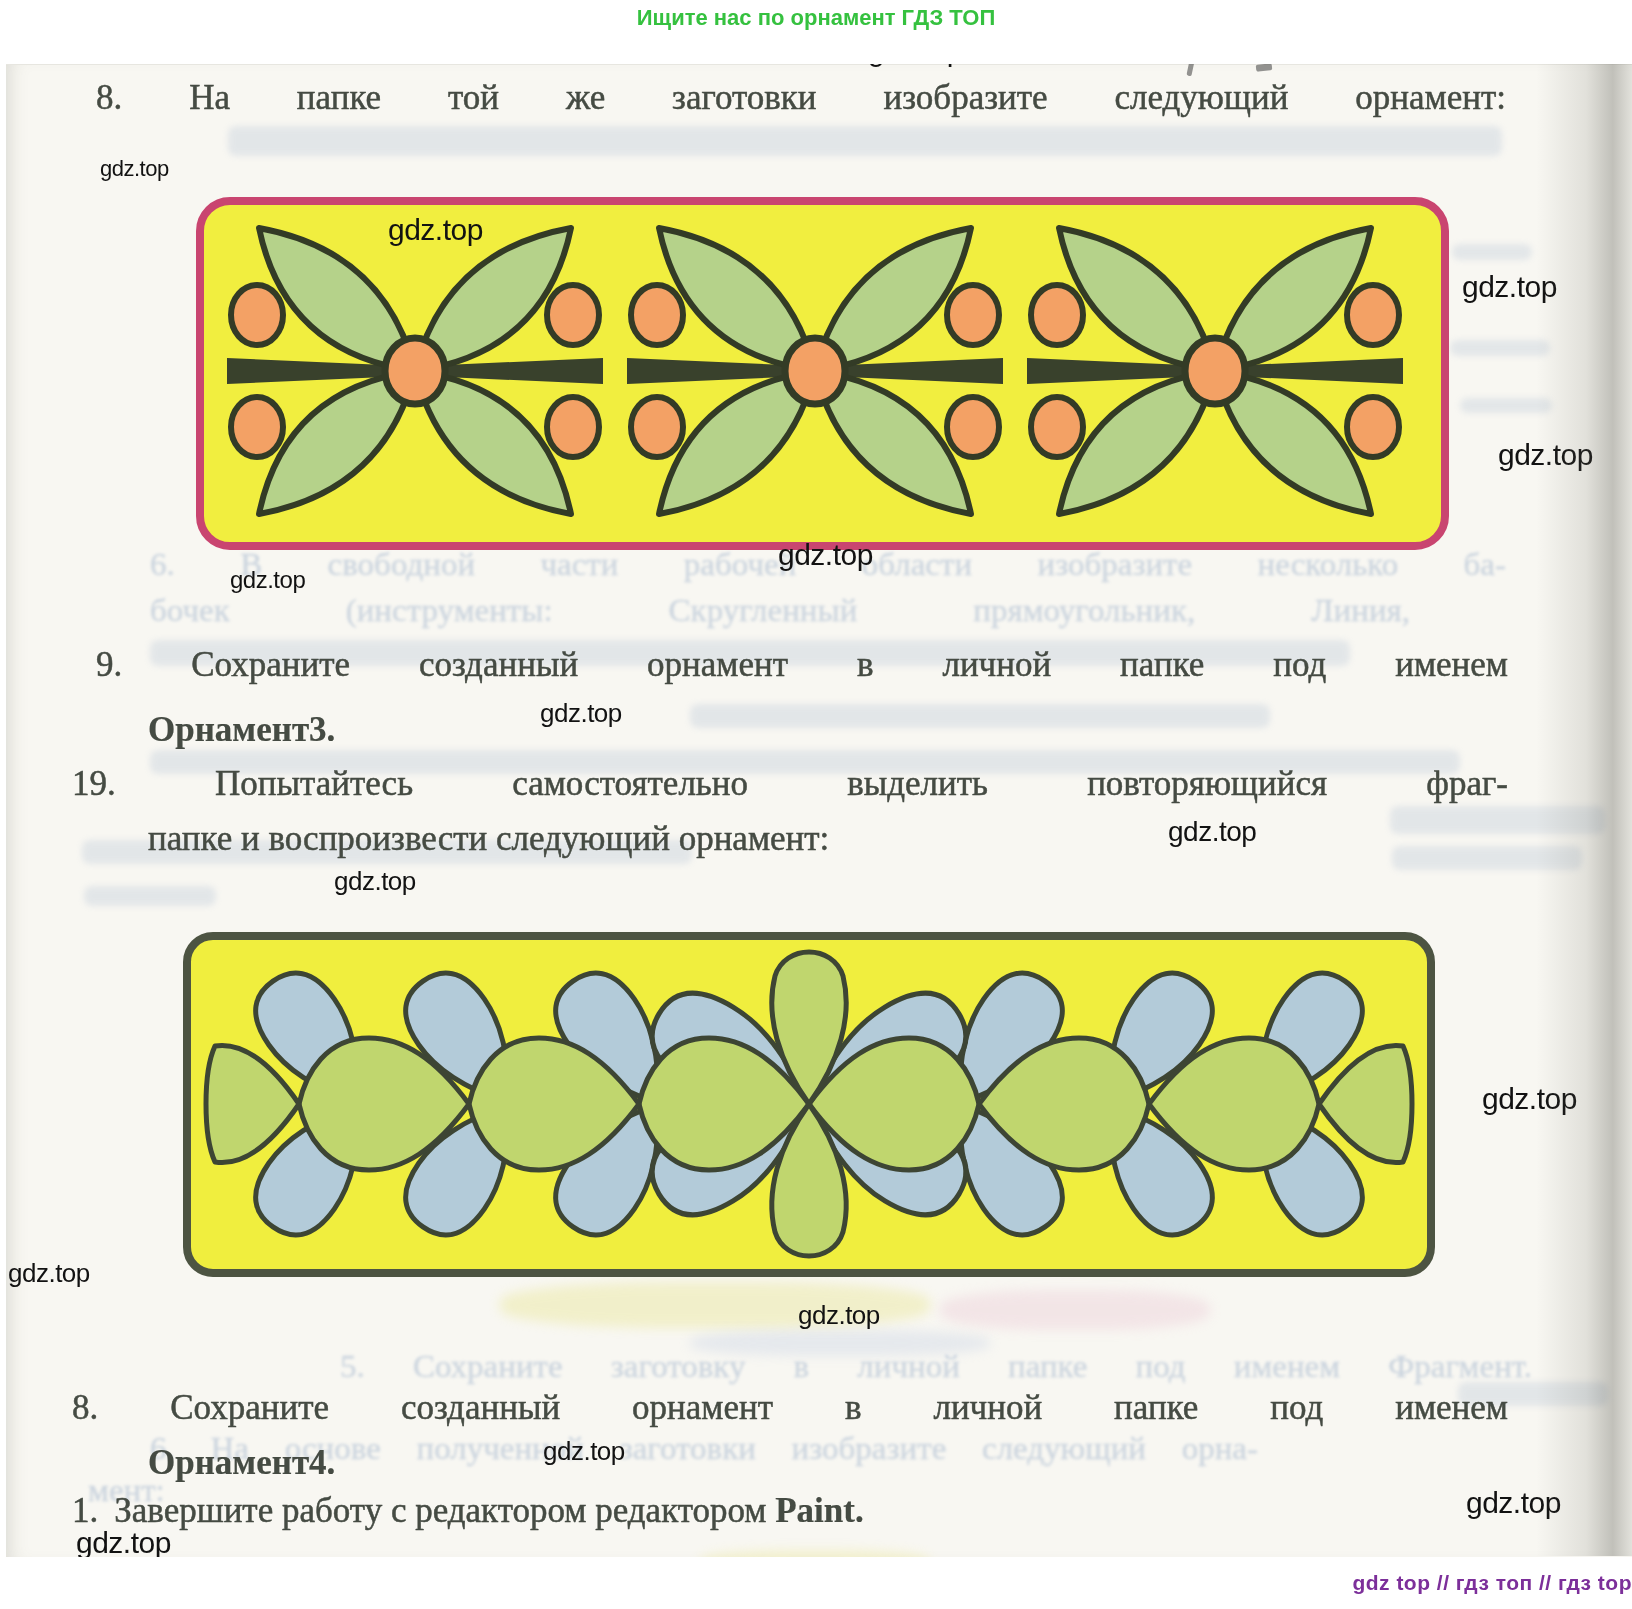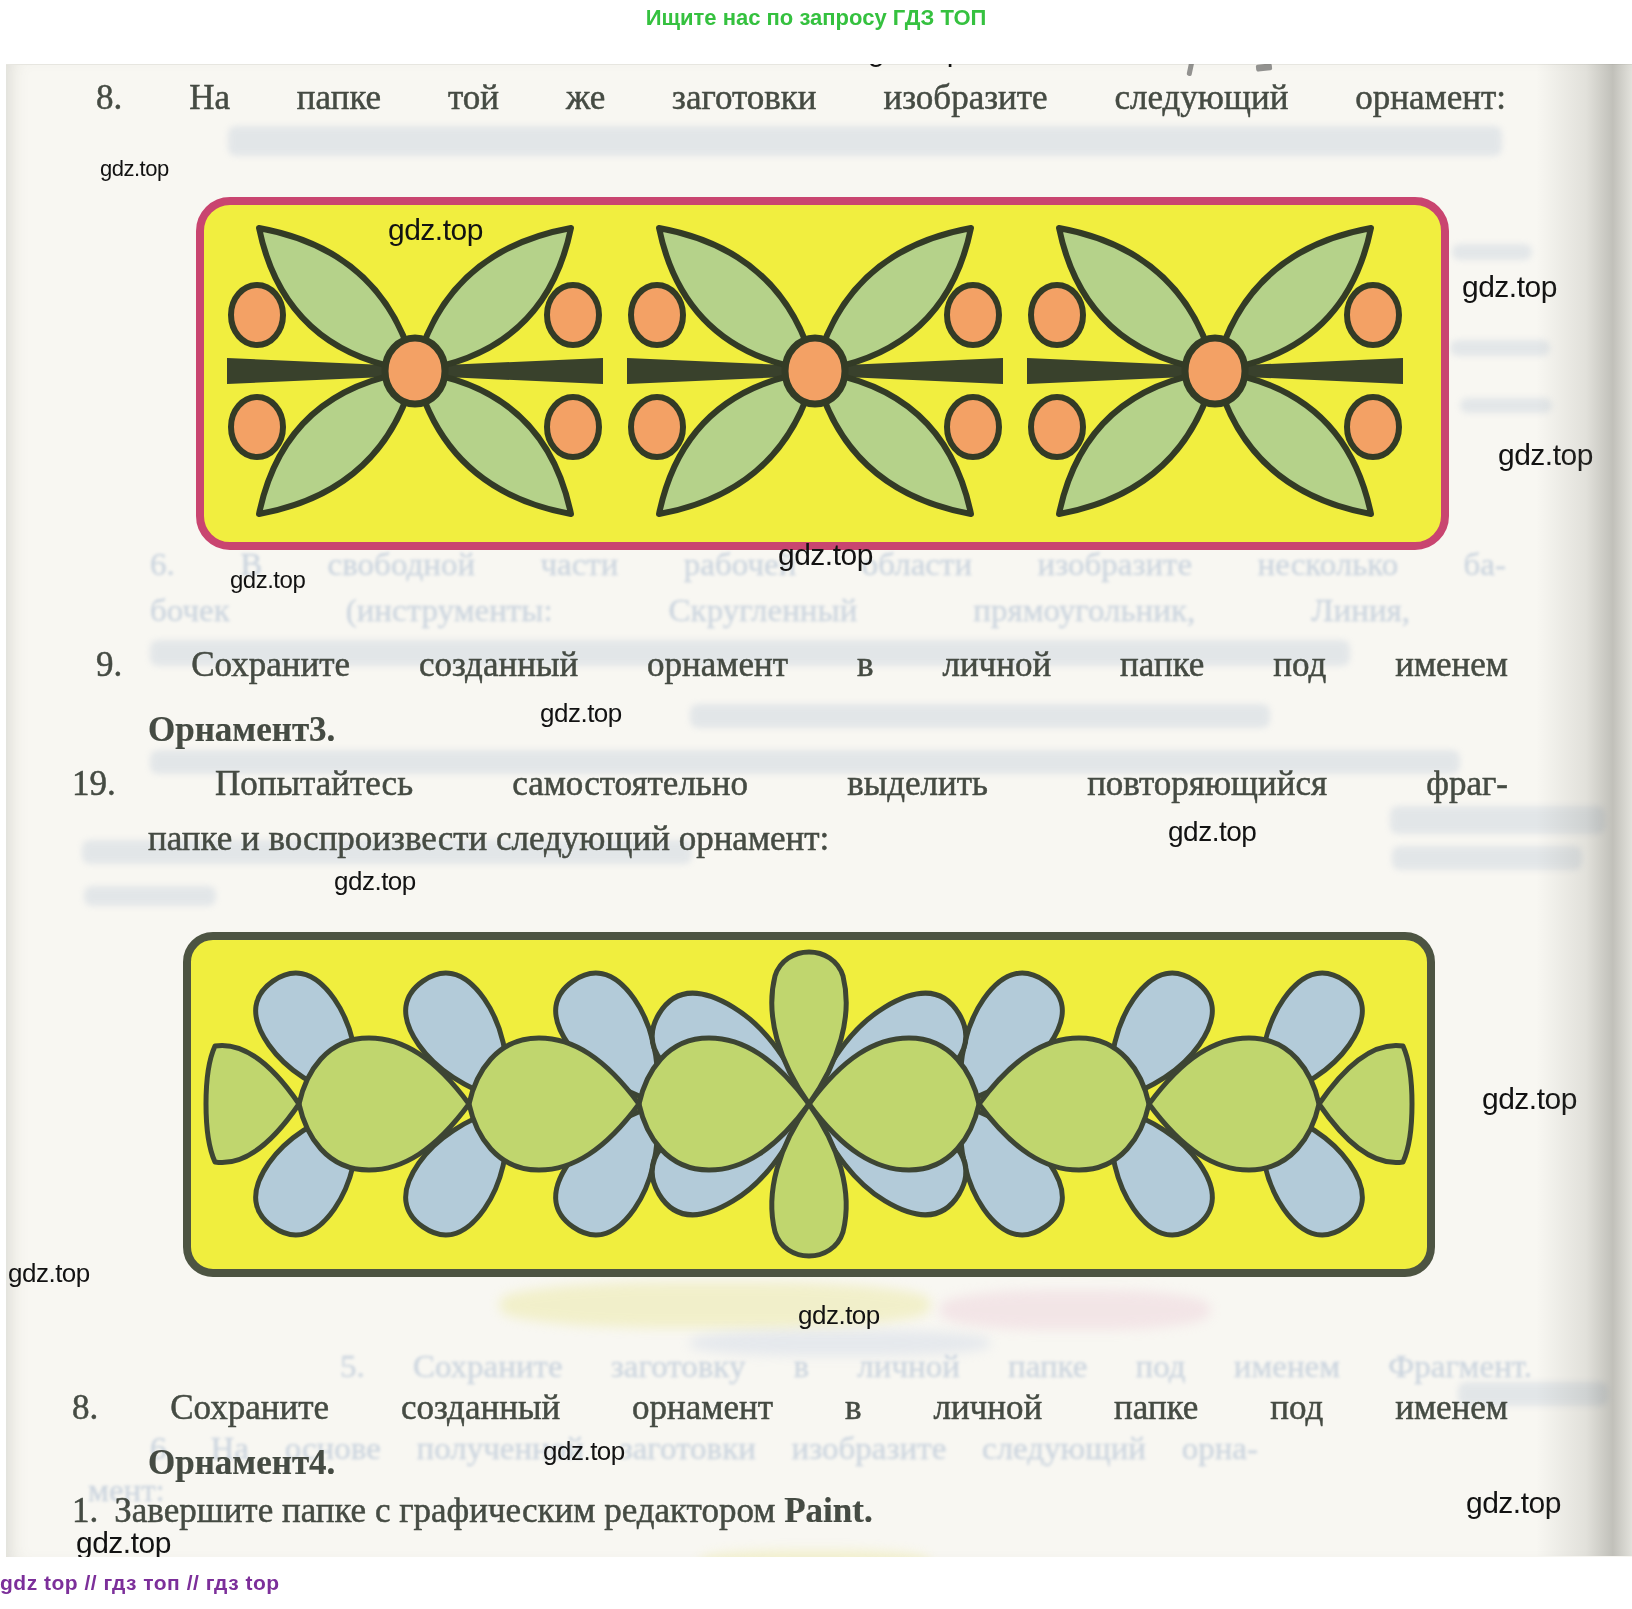--- a/index.html
+++ b/index.html
@@ -15,21 +15,21 @@
     box-shadow:inset 16px 0 20px -14px rgba(95,95,82,.22);
     z-index:1;
   }
   #top-strip{position:absolute;left:0;top:0;width:1632px;height:64px;background:#ffffff;z-index:7;}
   #bottom-strip{position:absolute;left:0;top:1557px;width:1632px;height:52px;background:#ffffff;z-index:7;}
   #promo{
     position:absolute;left:0;top:5px;width:1632px;text-align:center;
     font-family:"Liberation Sans", sans-serif;font-size:22px;font-weight:bold;
   }
   #footer-line{
-    position:absolute;left:0;top:14px;width:1632px;text-align:left;
+    position:absolute;left:0;top:14px;width:1632px;text-align:right;
     font-family:"Liberation Sans", sans-serif;font-size:21px;font-weight:bold;letter-spacing:.5px;
   }
   #gutter{
     position:absolute;left:1536px;top:64px;width:96px;height:1492px;z-index:6;
     background:linear-gradient(to right, rgba(0,0,0,0) 0%, rgba(108,108,96,.16) 52%, rgba(66,66,56,.30) 80%, rgba(140,140,130,.20) 100%);
   }
   .tline{
     position:absolute;font-size:35px;color:#454b43;line-height:44px;white-space:nowrap;
     -webkit-text-stroke:.5px #454b43;z-index:4;
   }
@@ -50,35 +50,35 @@
   .blob{position:absolute;z-index:2;filter:blur(6px);opacity:.30;border-radius:40%;}
   .artifact{position:absolute;z-index:4;background:#3f3f3f;opacity:.55;border-radius:2px;}
   svg{position:absolute;z-index:3;}
 </style>
 </head>
 <body>
 
 <div id="paper"></div>
 
 <div id="top-strip">
-  <div id="promo" style="color: rgb(53, 193, 63);">Ищите нас по запросу ГДЗ ТОП</div>
+  <div id="promo" style="color: rgb(53, 193, 63);">Ищите нас по орнамент ГДЗ ТОП</div>
 </div>
 
 <div class="tline just" style="left:96px;top:76px;width:1410px"><span>8.</span> <span>На папке той же заготовки изобразите следующий орнамент:</span></div>
 
 <div class="tline just" style="left:96px;top:643px;width:1412px"><span>9.</span> <span>Сохраните созданный орнамент в личной папке под именем</span></div>
 <div class="tline bold" style="left:148px;top:708px">Орнамент3.</div>
 
 <div class="tline just" style="left:72px;top:762px;width:1436px"><span>19.</span> <span>Попытайтесь самостоятельно выделить повторяющийся фраг-</span></div>
 <div class="tline" style="left:148px;top:817px">папке и воспроизвести следующий орнамент:</div>
 
 <div class="tline just" style="left:72px;top:1386px;width:1436px"><span>8.</span> <span>Сохраните созданный орнамент в личной папке под именем</span></div>
 <div class="tline bold" style="left:148px;top:1441px">Орнамент4.</div>
 
-<div class="tline" style="left:72px;top:1489px"><span class="num-gap">1.</span><span>Завершите папке с графическим редактором</span> <span class="bold">Paint.</span></div>
+<div class="tline" style="left:72px;top:1489px"><span class="num-gap">1.</span><span>Завершите работу с редактором редактором</span> <span class="bold">Paint.</span></div>
 
 <div id="ghost-layer" class="layer">
     <div class="ghost fit" style="left: 150px; top: 546px; width: 1356px; color: rgb(143, 166, 196);">6. В свободной части рабочей области изобразите несколько ба-</div>
     <div class="ghost fit" style="left: 150px; top: 592px; width: 1260px; color: rgb(143, 166, 196);">бочек (инструменты: Скругленный прямоугольник, Линия,</div>
     <div class="ghost fit" style="left: 340px; top: 1348px; width: 1192px; color: rgb(143, 166, 196);">5. Сохраните заготовку в личной папке под именем Фрагмент.</div>
     <div class="ghost fit" style="left: 150px; top: 1430px; width: 1108px; color: rgb(143, 166, 196);">6. На основе полученной заготовки изобразите следующий орна-</div>
     <div class="ghost" style="left: 88px; top: 1472px; width: 220px; color: rgb(143, 166, 196);">мент:</div>
     <div class="smudge" style="left: 228px; top: 126px; width: 1274px; height: 30px; background: rgb(143, 166, 196);"></div>
     <div class="smudge" style="left: 150px; top: 640px; width: 1200px; height: 26px; background: rgb(143, 166, 196);"></div>
     <div class="smudge" style="left: 690px; top: 704px; width: 580px; height: 24px; background: rgb(143, 166, 196);"></div>

